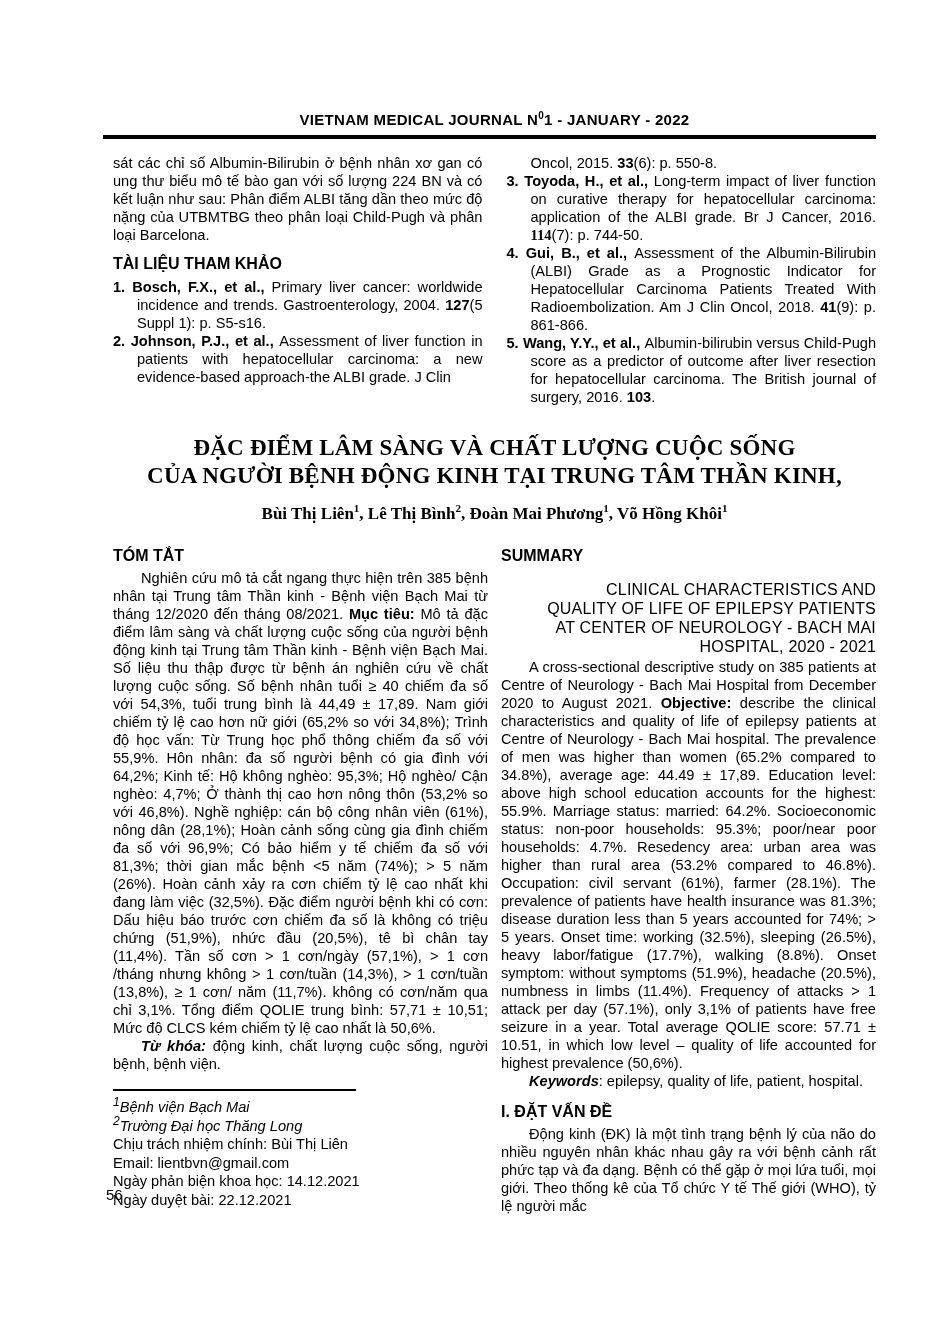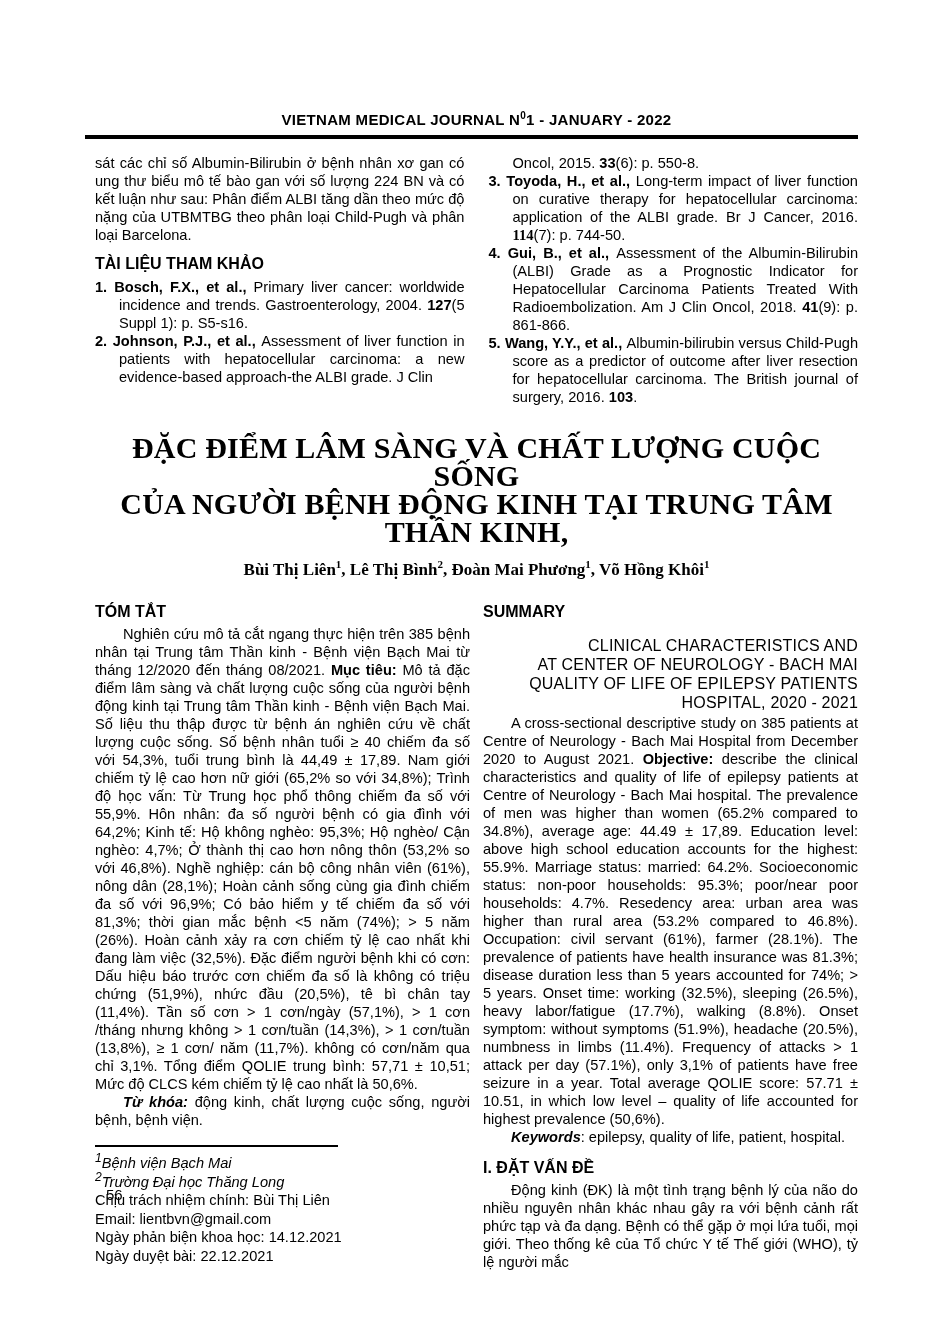--- a/index.html
+++ b/index.html
@@ -7,21 +7,21 @@
     position: relative;
     width: 942px;
     height: 1333px;
     background: #ffffff;
     color: #000;
     font-family: "Liberation Sans", sans-serif;
     overflow: hidden;
   }
   .inner {
     position: absolute;
-    left: 95px;
+    left: 113px;
     top: 110px;
     width: 763px;
   }
   .journal-header {
     text-align: center;
     font-weight: bold;
     font-size: 15px;
     letter-spacing: 0.3px;
     line-height: 20px;
   }
@@ -58,21 +58,21 @@
   .ref .ref-num { font-weight: bold; }
   .ref-cont {
     padding-left: 24px;
     font-size: 14.6px;
     line-height: 18px;
   }
   .title-block { margin-top: 28px; text-align: center; }
   .main-title {
     font-family: "Liberation Serif", serif;
     font-weight: bold;
-    font-size: 30px;
+    font-size: 23px;
     line-height: 28px;
     letter-spacing: 0.2px;
   }
   .authors {
     margin-top: 13px;
     font-family: "Liberation Serif", serif;
     font-weight: bold;
     font-size: 17px;
     line-height: 21px;
   }
@@ -165,22 +165,22 @@
           <div class="footnote-line"><span>Email: lientbvn@gmail.com</span></div>
           <div class="footnote-line"><span>Ngày phản biện khoa học: 14.12.2021</span></div>
           <div class="footnote-line"><span>Ngày duyệt bài: 22.12.2021</span></div>
         </div>
       </div>
 
       <div class="col">
         <div class="sec-heading">SUMMARY</div>
         <div class="summary-title">
           <div>CLINICAL CHARACTERISTICS AND</div>
+          <div>QUALITY OF LIFE OF EPILEPSY PATIENTS</div>
           <div>AT CENTER OF NEUROLOGY - BACH MAI</div>
-          <div>QUALITY OF LIFE OF EPILEPSY PATIENTS</div>
           <div>HOSPITAL, 2020 - 2021</div>
         </div>
         <p class="body-text para indent"><span>A cross-sectional descriptive study on 385 patients at Centre of Neurology - Bach Mai Hospital from December 2020 to August 2021. </span><span style="font-weight: bold;">Objective:</span><span> describe the clinical characteristics and quality of life of epilepsy patients at Centre of Neurology - Bach Mai hospital. The prevalence of men was higher than women (65.2% compared to 34.8%), average age: 44.49 ± 17,89. Education level: above high school education accounts for the highest: 55.9%. Marriage status: married: 64.2%. Socioeconomic status: non-poor households: 95.3%; poor/near poor households: 4.7%. Resedency area: urban area was higher than rural area (53.2% compared to 46.8%). Occupation: civil servant (61%), farmer (28.1%). The prevalence of patients have health insurance was 81.3%; disease duration less than 5 years accounted for 74%; &gt; 5 years. Onset time: working (32.5%), sleeping (26.5%), heavy labor/fatigue (17.7%), walking (8.8%). Onset symptom: without symptoms (51.9%), headache (20.5%), numbness in limbs (11.4%). Frequency of attacks &gt; 1 attack per day (57.1%), only 3,1% of patients have free seizure in a year. Total average QOLIE score: 57.71 ± 10.51, in which low level – quality of life accounted for highest prevalence (50,6%).</span></p>
         <p class="body-text para indent keywords-line"><span style="font-weight: bold; font-style: italic;">Keywords</span><span>: epilepsy, quality of life, patient, hospital.</span></p>
 
         <div class="sec-heading intro-heading">I. ĐẶT VẤN ĐỀ</div>
         <p class="body-text para indent">Động kinh (ĐK) là một tình trạng bệnh lý của não do nhiều nguyên nhân khác nhau gây ra với bệnh cảnh rất phức tạp và đa dạng. Bệnh có thể gặp ở mọi lứa tuổi, mọi giới. Theo thống kê của Tổ chức Y tế Thế giới (WHO), tỷ lệ người mắc</p>
       </div>
     </div>
 

